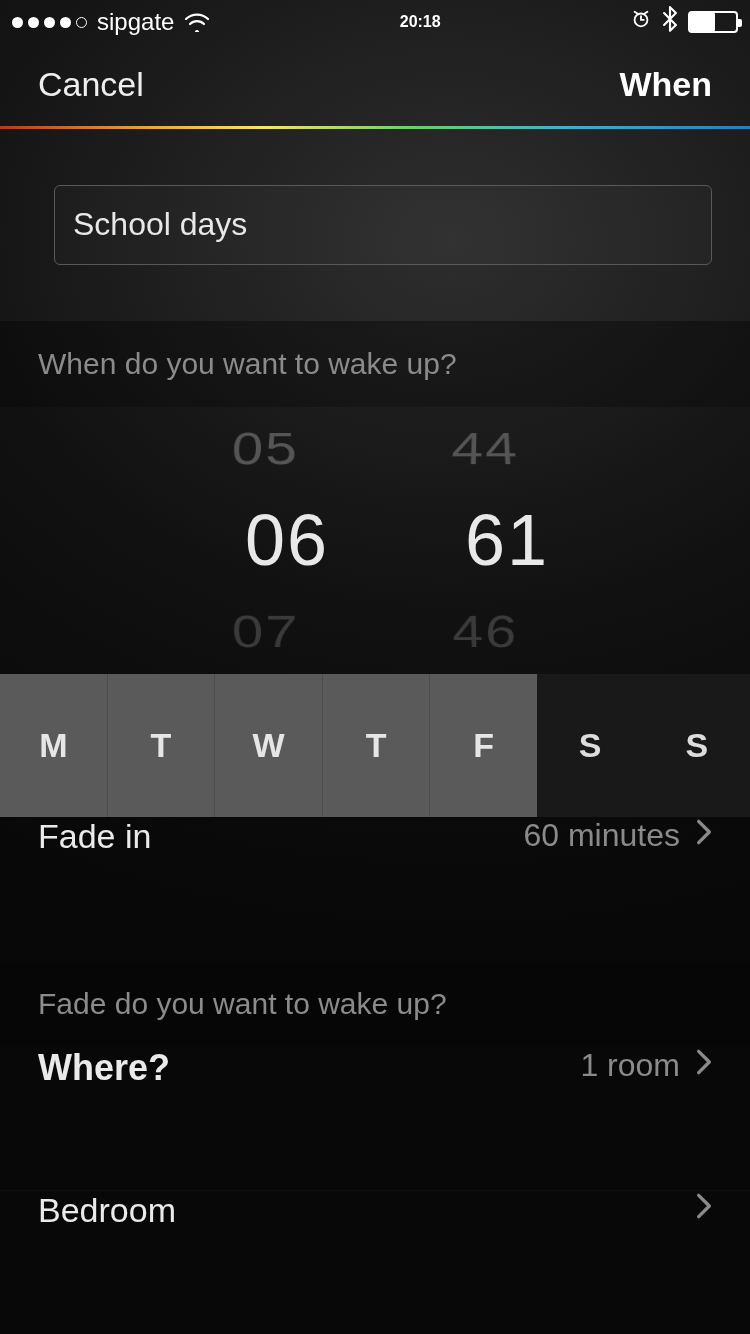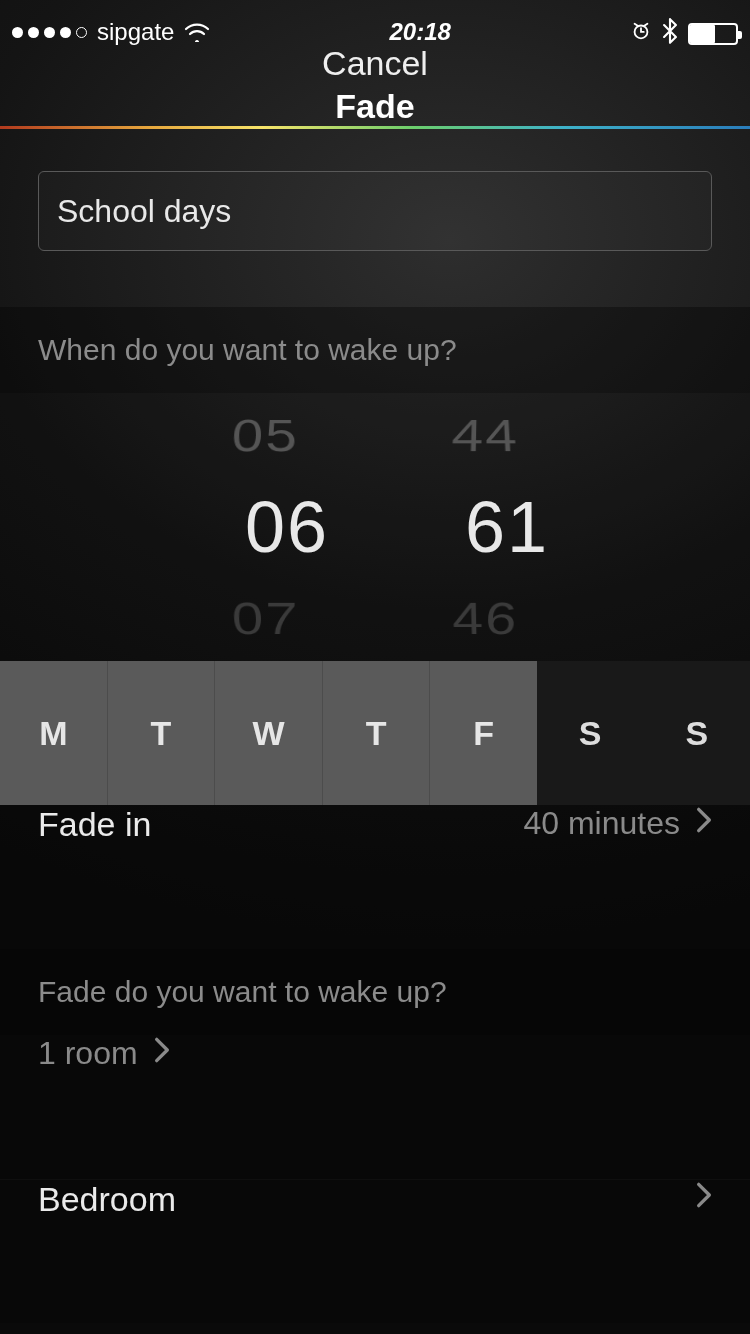--- a/index.html
+++ b/index.html
@@ -15,67 +15,67 @@
     background: radial-gradient(ellipse 900px 700px at 60% 18%, #2e2e2e 0%, #141414 55%, #0a0a0a 100%);
     position: relative;
     display: flex;
     flex-direction: column;
   }
 
   
   .status-bar {
     height: 44px;
     display: flex;
-    align-items: flex-start;
+    align-items: center;
     justify-content: space-between;
     padding: 18px 12px;
     color: #fff;
     font-size: 24px;
     gap: 48px;
   }
   .status-left { display: flex; align-items: center; gap: 10px; }
   .status-right { display: flex; align-items: center; gap: 10px; }
   .signal-dots { display: flex; gap: 5px; }
   .signal-dots .dot {
     width: 11px; height: 11px; border-radius: 50%; background: #fff;
   }
   .signal-dots .dot.empty { background: transparent; border: 1.5px solid #fff; }
   .carrier { font-size: 24px; font-weight: 400; }
   .wifi-icon svg { display: block; }
-  .status-time { font-size: 24px; font-weight: 600; font-style: italic; }
+  .status-time { font-size: 16px; font-weight: 600; }
   .battery {
     width: 50px; height: 22px; border: 2px solid #fff; border-radius: 4px; position: relative;
   }
   .battery::after {
     content: ""; position: absolute; right: -6px; top: 6px; width: 4px; height: 8px; background: #fff; border-radius: 0 2px 2px 0;
   }
   .battery .level { height: 100%; width: 55%; background: #fff; border-radius: 1px; }
 
   
   .nav-bar {
     height: 82px;
     display: flex;
     align-items: center;
     justify-content: space-between;
     padding: 0 38px;
-    flex-direction: column;
   }
   .nav-cancel { font-size: 34px; font-weight: 300; color: #eee; }
   .nav-save { font-size: 34px; font-weight: 700; color: #fff; }
 
   
   .rainbow {
     height: 3px;
     background: linear-gradient(to right,
       #b23a1e 0%, #e6a73d 20%, #f7e46a 35%, #6ccf6c 55%, #3eb2c9 75%, #2a7dbb 100%);
   }
 
   
   .name-section {
-    padding: 42px 38px 56px 38px;
+    padding: 56px 38px 56px 38px;
+    margin-left: 16px;
   }
   .name-input {
     border: 1px solid #595959;
     border-radius: 6px;
     height: 80px;
     display: flex;
     align-items: center;
     padding: 0 18px;
     background: rgba(255,255,255,0.02);
   }
@@ -206,21 +206,21 @@
         </svg>
       </span>
       <div class="battery">
           <div class="level"></div>
         </div>
     </div>
   </div>
 
   <div class="nav-bar">
     <div class="nav-cancel">Cancel</div>
-    <div class="nav-save">Fade</div>
+    <div class="nav-save">When</div>
   </div>
 
   <div class="rainbow"></div>
 
   <div class="name-section">
     <div class="name-input">
       <input type="text" value="School days" style="">
     </div>
   </div>
 
@@ -245,32 +245,33 @@
       <div class="day-cell selected">W</div>
       <div class="day-cell selected">T</div>
       <div class="day-cell selected">F</div>
       <div class="day-cell">S</div>
       <div class="day-cell">S</div>
     </div>
 
   <div class="setting-row">
     <div class="setting-label">Fade in</div>
     <div class="setting-value">
-      <span>40 minutes</span>
+      <span>60 minutes</span>
       <span class="chevron">
         <svg width="16" height="28" viewBox="0 0 12 20" fill="none">
             <path d="M2 2l8 8-8 8" stroke="#8a8a8a" stroke-width="2.5" stroke-linecap="round" stroke-linejoin="round"></path>
           </svg>
       </span>
     </div>
   </div>
 
   <div class="section-header">Fade do you want to wake up?</div>
 
   <div class="setting-row">
+    <div class="setting-label bold">Where?</div>
     <div class="setting-value">
       <span>1 room</span>
       <span class="chevron">
         <svg width="16" height="28" viewBox="0 0 12 20" fill="none">
             <path d="M2 2l8 8-8 8" stroke="#8a8a8a" stroke-width="2.5" stroke-linecap="round" stroke-linejoin="round"></path>
           </svg>
       </span>
     </div>
   </div>
 

